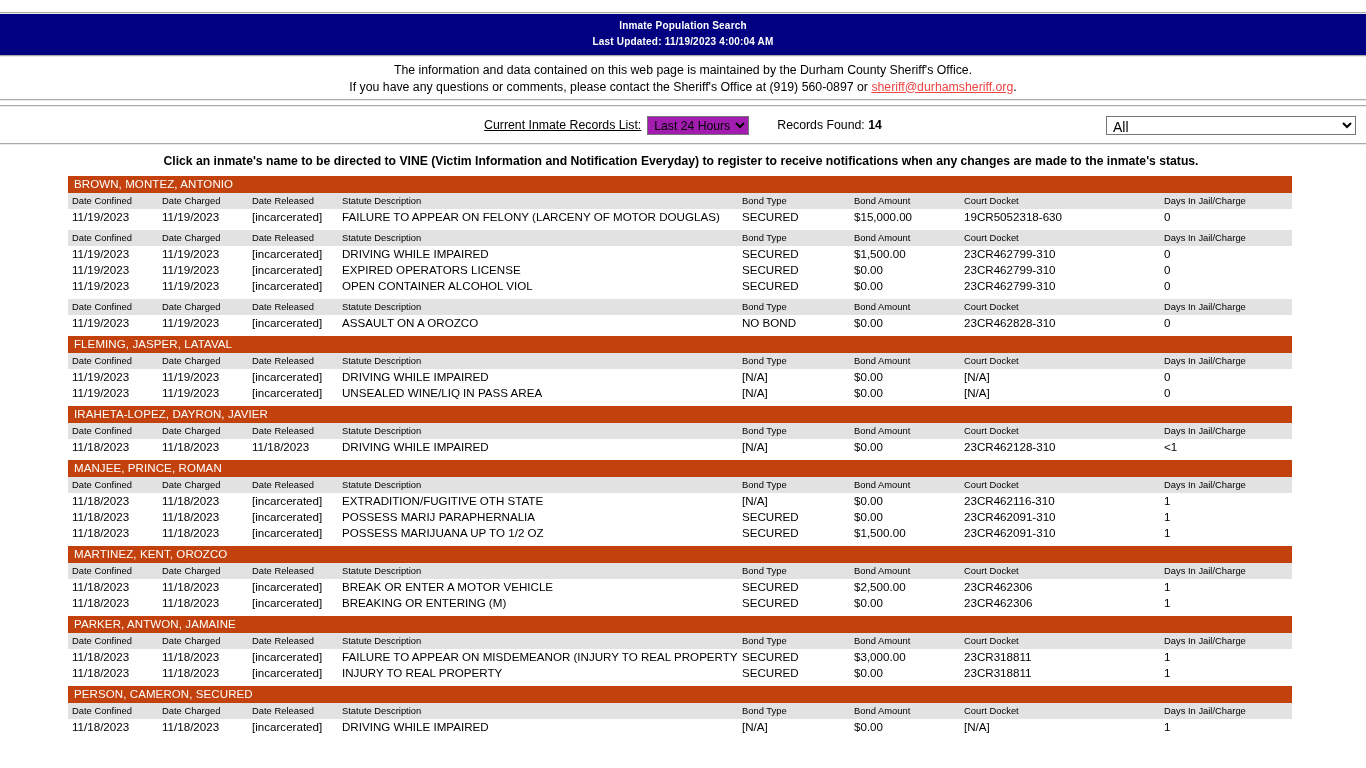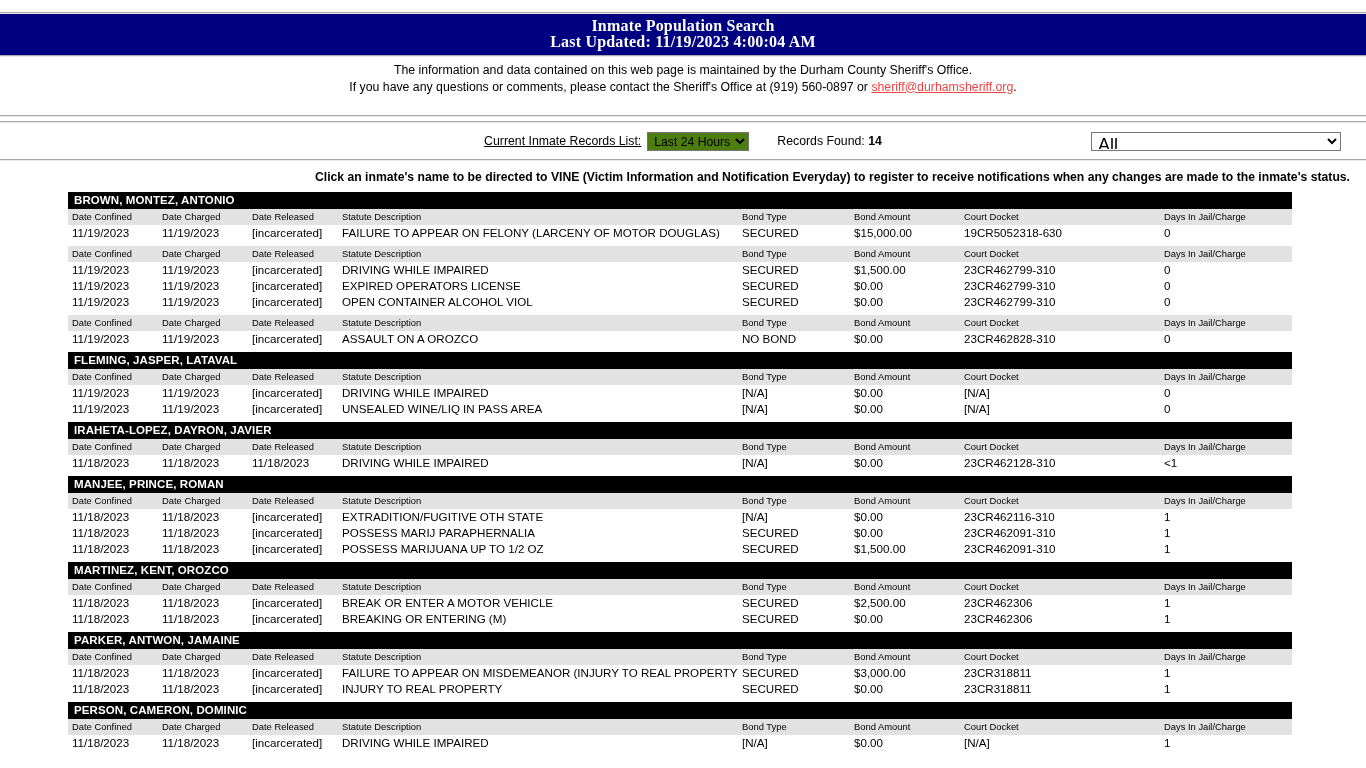--- a/index.html
+++ b/index.html
@@ -27,35 +27,34 @@
   .spacer-12 { height: 12px; }
   .spacer-6  { height: 6px; }
   .spacer-4  { height: 4px; }
 
   
   .banner {
     background: #000080;
     color: #ffffff;
     text-align: center;
     font-weight: bold;
-    font-size: 16px;
+    font-size: 10px;
     line-height: 16px;
     padding: 4px 0 5px 0;
     letter-spacing: 0.2px;
-    font-family: Liberation Serif, serif;
   }
   .banner div { white-space: nowrap; }
 
   
   .info {
     text-align: center;
     font-size: 12.3px;
     line-height: 16.5px;
     color: #000000;
-    padding: 5px 0 20px 0;
+    padding: 5px 0 4px 0;
   }
   .info a {
     color: #ef4444;
   }
 
   
   .controls {
     position: relative;
     height: 24px;
     padding-top: 2px;
@@ -66,66 +65,66 @@
     color: #000;
     line-height: 20px;
     white-space: nowrap;
   }
   .controls-center .lbl { margin-right: 6px; text-decoration: underline; }
   select.sel-range {
     font-family: "Liberation Sans", sans-serif;
     font-size: 12.2px;
     padding: 1px 2px;
     border: 1px solid #767676;
-    background: #4d7c0f;
+    background: #a21caf;
     color: #000;
     height: 19px;
     vertical-align: middle;
   }
   .records-found { margin-left: 28px; }
   .records-found b { font-weight: bold; }
   select.sel-all {
     position: absolute;
-    right: 25px;
+    right: 10px;
     top: 3px;
     width: 250px;
     height: 19px;
     font-family: "Liberation Sans", sans-serif;
-    font-size: 18px;
+    font-size: 14px;
     padding: 1px 2px;
     border: 1px solid #767676;
     background: #ffffff;
     color: #000;
   }
 
   
   .vine-note {
-    text-align: right;
+    text-align: center;
     font-size: 12.2px;
     font-weight: bold;
     color: #000;
-    padding: 9px 16px 8px 0;
+    padding: 9px 4px 8px 0;
   }
 
   
   .table-wrap {
     padding-left: 68px;
     padding-right: 0;
   }
   table.inmates {
     border-collapse: collapse;
     width: 1224px;
     table-layout: fixed;
   }
   table.inmates td { padding: 0; }
 
   tr.name-row td {
-    background: #000000;
+    background: #c2410c;
     color: #ffffff;
-    font-weight: bold;
+    font-weight: normal;
     font-size: 11.5px;
     line-height: 14px;
     padding: 1px 0 2px 6px;
     height: 15px;
     letter-spacing: 0.1px;
   }
   tr.name-row td .name-link {
     color: #ffffff;
     text-decoration: none;
     cursor: pointer;
@@ -491,21 +490,21 @@
             <td>INJURY TO REAL PROPERTY</td>
             <td>SECURED</td>
             <td>$0.00</td>
             <td>23CR318811</td>
             <td>1</td>
           </tr>
           <tr class="gap-row">
             <td colspan="8"></td>
           </tr>
           <tr class="name-row">
-            <td colspan="8"><a class="name-link" href="#">PERSON, CAMERON, DOMINIC</a></td>
+            <td colspan="8"><a class="name-link" href="#">PERSON, CAMERON, SECURED</a></td>
           </tr>
           <tr class="hdr-row">
             <td>Date Confined</td>
             <td>Date Charged</td>
             <td>Date Released</td>
             <td>Statute Description</td>
             <td>Bond Type</td>
             <td>Bond Amount</td>
             <td>Court Docket</td>
             <td>Days In Jail/Charge</td>

